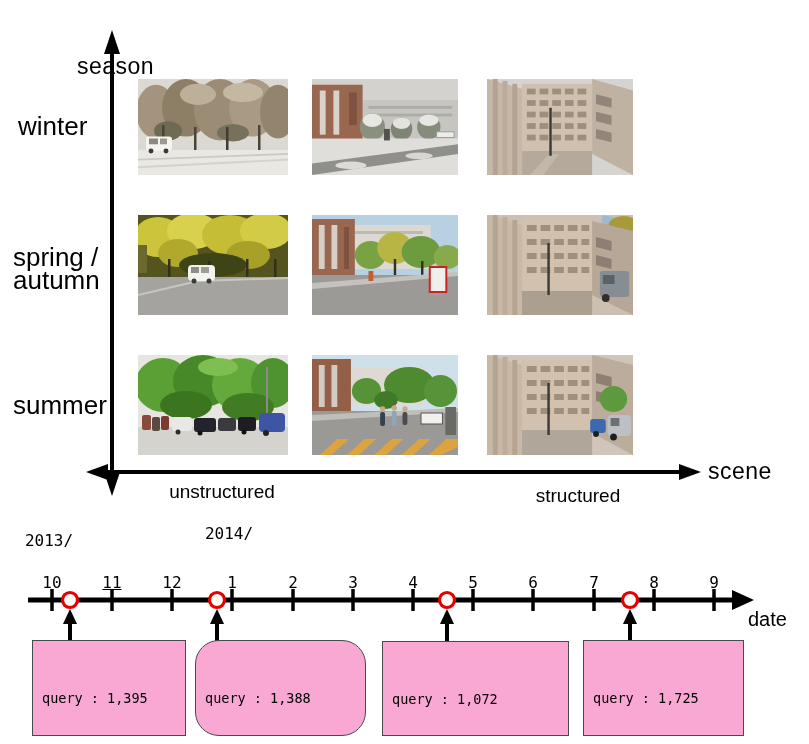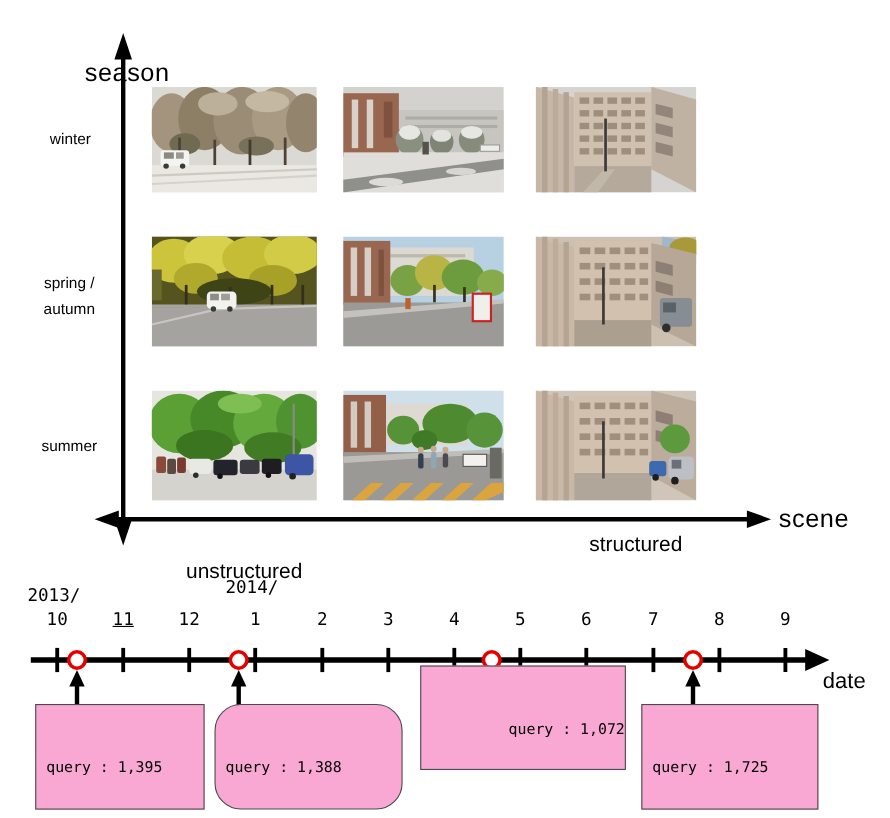--- a/index.html
+++ b/index.html
@@ -1,23 +1,23 @@
 <!DOCTYPE html>
 <html><head>
 <meta charset="utf-8">
 <style>
   html,body{margin:0;padding:0;background:#fff;}
   .canvas{position:relative;width:809px;height:744px;background:#ffffff;overflow:hidden;
           font-family:"Liberation Sans",sans-serif;color:#000;}
   .abs{position:absolute;}
   .axis-title{font-size:23px;letter-spacing:0.5px;}
-  .row-label{font-size:14px;text-align:center;white-space:pre-line;line-height:23px;}
+  .row-label{font-size:26px;text-align:left;white-space:pre-line;line-height:23px;}
   .col-label{font-size:19px;text-align:center;width:150px;}
   .mono{font-family:"DejaVu Sans Mono","Liberation Mono",monospace;}
-  .month-label{font-size:16px;width:60px;text-align:center;}
+  .month-label{font-size:16px;width:60px;text-align:center;margin-top:20px;}
   .year-label{font-size:16px;width:70px;text-align:center;}
   .date-label{font-size:20px;}
   .callout{position:absolute;background:#f9a8d4;border:1.5px solid #4a4a4a;
            font-size:13.5px;line-height:21px;padding:5px 0 3px 9px;white-space:pre;}
   .photo{position:absolute;display:block;}
   svg.overlay{position:absolute;left:0;top:0;pointer-events:none;}
 </style>
 </head>
 <body>
 
@@ -74,21 +74,21 @@
         <polygon points="630,609 623,624 637,624" stroke="none"></polygon>
     </g>
   </svg>
 
   <div class="abs axis-title" style="left:77px;top:5px;margin-top:48px;">season</div>
   <div class="abs axis-title" style="left:708px;top:458px;">scene</div>
   <div class="abs row-label" style="left:18px;top:115px;width:92px;">winter</div>
   <div class="abs row-label" style="left:13px;top:246px;width:100px;">spring /
 autumn</div>
   <div class="abs row-label" style="left:13px;top:394px;width:100px;">summer</div>
-  <div class="abs col-label" style="left:147px;top:509px;">unstructured</div>
+  <div class="abs col-label" style="left:147px;top:481px;">unstructured</div>
   <div class="abs col-label" style="left:503px;top:485px;">structured</div>
 
   <svg class="photo" style="left:138px;top:79px;width:150px;height:96px" viewBox="0 0 150 100" preserveAspectRatio="none">
     <rect width="150" height="100" fill="#dbd9d3"></rect>
     <ellipse cx="18" cy="34" rx="20" ry="28" fill="#a4947d"></ellipse>
       <ellipse cx="48" cy="30" rx="24" ry="30" fill="#8d7e66"></ellipse>
     <ellipse cx="82" cy="32" rx="26" ry="32" fill="#9b8c75"></ellipse>
       <ellipse cx="115" cy="30" rx="24" ry="30" fill="#a89a83"></ellipse>
     <ellipse cx="140" cy="34" rx="18" ry="28" fill="#93846d"></ellipse>
     <ellipse cx="60" cy="16" rx="18" ry="11" fill="#bdb09a"></ellipse>
@@ -371,21 +371,21 @@
     
     
     
   </div>
   <div class="callout mono" style="left:195px;top:640px;width:160px;height:86px;border-radius:24px;">
     <div>query : 1,388</div>
     
     
     
   </div>
-  <div class="callout mono" style="left:382px;top:605px;width:176px;height:85px;text-align:right;">
+  <div class="callout mono" style="left:382px;top:641px;width:176px;height:85px;">
     <div>query : 1,072</div>
     
     
     
   </div>
   <div class="callout mono" style="left:583px;top:640px;width:150px;height:86px;">
     <div>query : 1,725</div>
     
     
     

